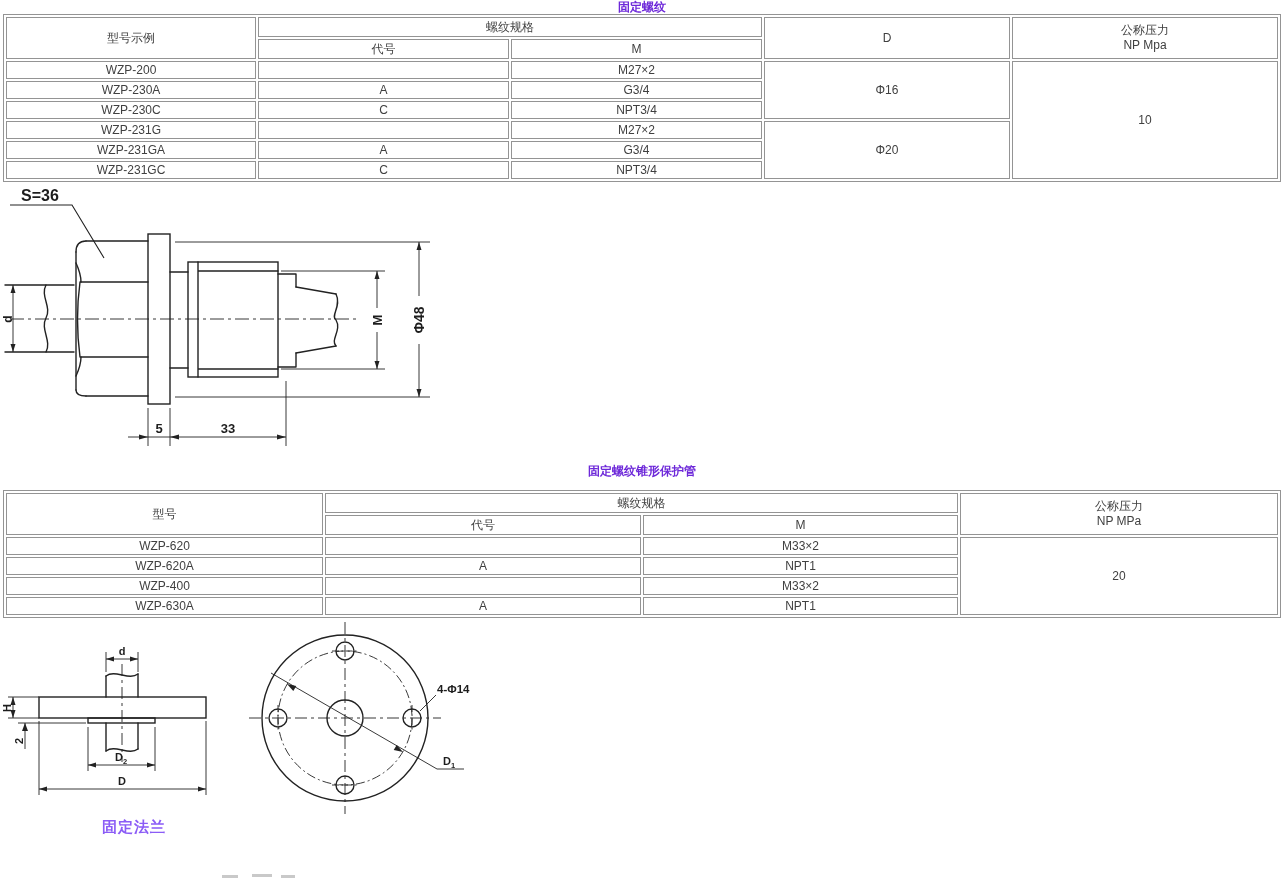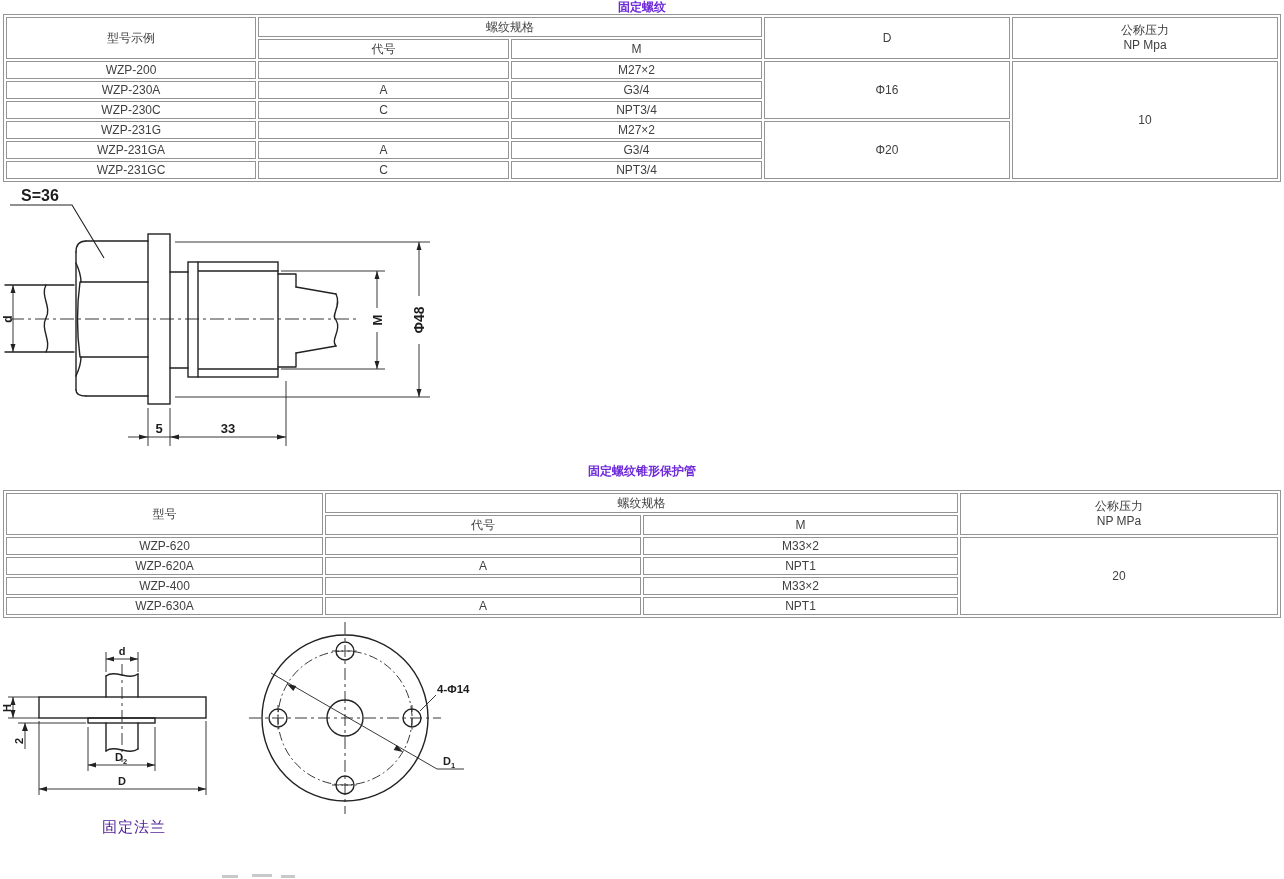--- a/index.html
+++ b/index.html
@@ -20,21 +20,21 @@
     border:1px solid #949494;text-align:center;vertical-align:middle;
     font-size:12px;color:#404040;padding:0 2px;line-height:1.25;
     overflow:hidden;white-space:nowrap;
   }
   table.t1 td.hrow{height:18px}
   table.t1 td.drow{height:16px}
   table.t2 td.hrow{height:18px}
   table.t2 td.drow{height:16px}
   svg text{font-family:"Liberation Sans","DejaVu Sans",sans-serif;fill:#1d1d1d;}
   .caption{
-    position:absolute;font-size:15px;font-weight:normal;color:#4c1d95;letter-spacing:1px;padding-left:14px;
+    position:absolute;font-size:15px;font-weight:bold;color:#8b5cf6;letter-spacing:1px;padding-left:14px;
   }
   .frag{position:absolute;background:#c9c9c9;height:3px;}
 </style>
 </head>
 <body>
 
 <div class="sec-title" style="top:-1px;">固定螺纹</div>
 
 <table class="spec t1" style="top:14px;">
   <colgroup>

